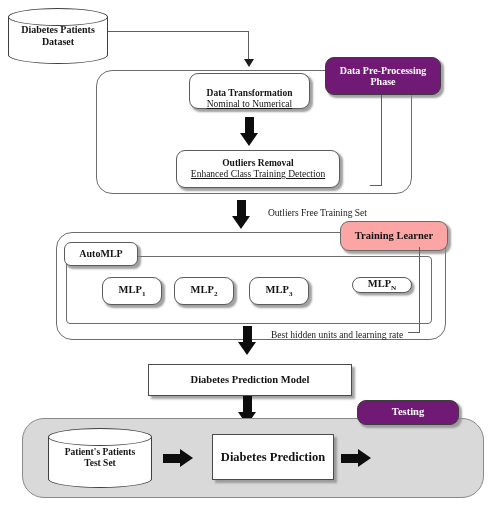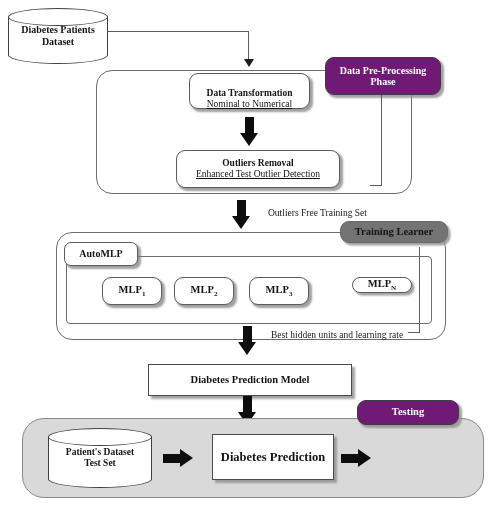--- a/index.html
+++ b/index.html
@@ -230,35 +230,35 @@
   <div class="fatarrow" style="left:240px;top:117px;width:22px;height:32px;">
     <div class="shadow-shaft"></div>
     <div class="shadow-head"></div>
     <div class="shaft"></div>
     <div class="head"></div>
   </div>
 
   <div class="abs rnode" style="left:176px;top:150px;width:164px;height:38px;">
     <div class="ttl" style="font-size:9.5px;">
       <span>Outliers Removal</span><br>
-      <span class="sub" style="font-weight:normal;">Enhanced Test Outlier Detection</span>
+      <span class="sub" style="font-weight:normal;">Enhanced Class Training Detection</span>
     </div>
   </div>
 
   <div class="fatarrow" style="left:232px;top:200px;width:22px;height:32px;">
     <div class="shadow-shaft"></div>
     <div class="shadow-head"></div>
     <div class="shaft"></div>
     <div class="head"></div>
   </div>
   <div class="abs edgelbl" style="left:268px;top:208px;">Outliers Free  Training Set</div>
 
   <div class="abs container" style="left:56px;top:232px;width:390px;height:108px;"></div>
 
-  <div class="abs gtag" style="left:340px;top:221px;width:108px;height:22px;font-size:10.5px;background:#737373;color:#141414;border-color:#6a6a6a;text-align:center;">
+  <div class="abs gtag" style="left:340px;top:221px;width:108px;height:30px;font-size:10.5px;background:#fca5a5;color:#141414;border-color:#6a6a6a;text-align:center;">
     <span>Training Learner</span>
   </div>
   <div class="abs ln-v" style="left:419px;top:247px;height:85px;"></div>
   <div class="abs ln-h" style="left:408px;top:332px;width:12px;"></div>
 
   <div class="abs container-plain" style="left:66px;top:256px;width:366px;height:68px;"></div>
   <div class="abs rnode" style="left:64px;top:242px;width:74px;height:24px;border-radius:7px;">
     <span class="ttl" style="font-size:10px;">AutoMLP</span>
   </div>
 
@@ -306,21 +306,21 @@
 
   <div class="abs gtag" style="left:357px;top:400px;width:102px;height:25px;font-size:10.5px;">
     <span>Testing</span>
   </div>
 
   <div class="cyl" style="left:48px;top:428px;width:104px;height:60px;">
     <div class="bot"></div>
     <div class="body"></div>
     <div class="top"></div>
     <div class="lbl" style="font-size:9.5px;">
-      <span>Patient's Dataset</span><br>
+      <span>Patient's Patients</span><br>
       <span>Test Set</span>
     </div>
   </div>
 
   <div class="fatarrow-r" style="left:163px;top:449px;width:34px;height:20px;">
     <div class="shadow-shaft"></div>
     <div class="shadow-head"></div>
     <div class="shaft"></div>
     <div class="head"></div>
   </div>

